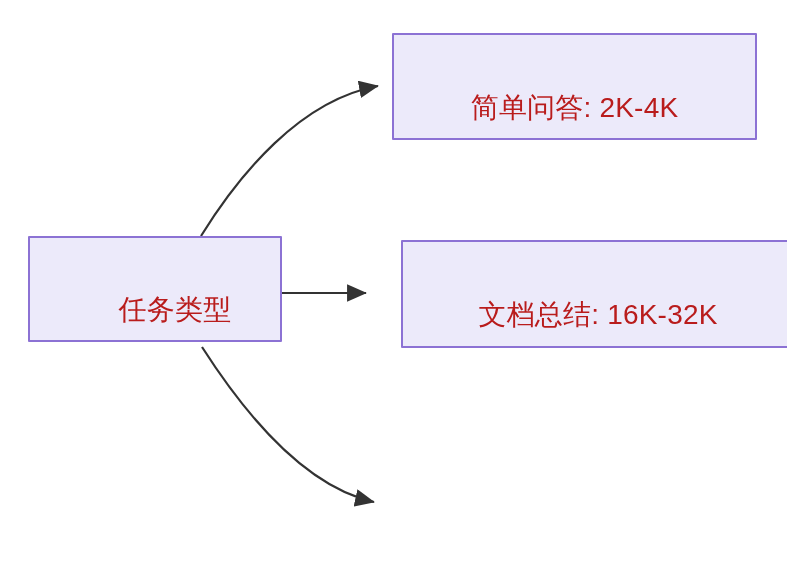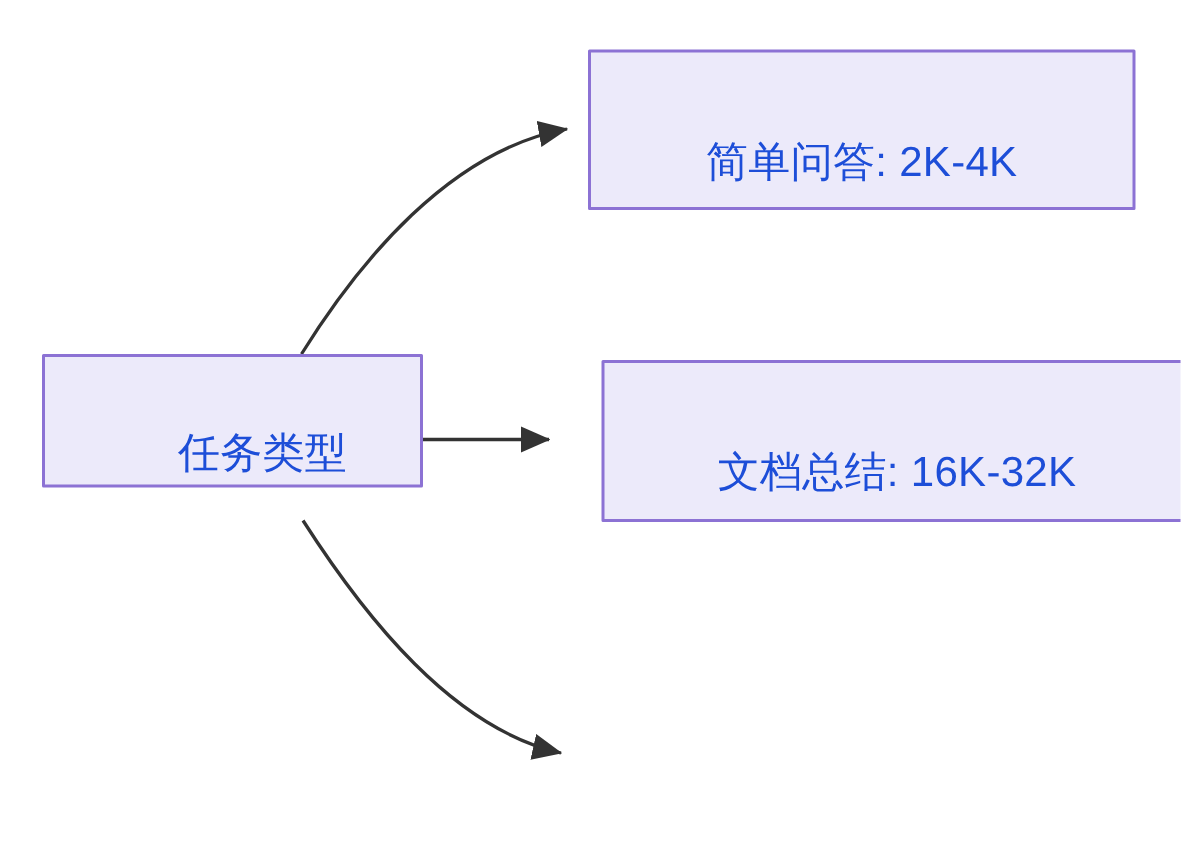--- a/index.html
+++ b/index.html
@@ -34,28 +34,28 @@
     display: flex;
     align-items: center;
     justify-content: center;
     background: #ECEAFA;
     border: 2px solid #8C72D4;
     border-radius: 1px;
   }
   .node-label {
     font-size: 28px;
     line-height: 1.2;
-    color: #1d4ed8;
+    color: #b91c1c;
     letter-spacing: 0.2px;
     white-space: nowrap;
     text-align: center;
     margin-top: 42px;
   }
   
-  #node-root      { left: 28px;  top: 236px; width: 254px; height: 89px; padding-left: 40px; }
+  #node-root      { left: 28px;  top: 236px; width: 254px; height: 106px; padding-left: 40px; }
   #node-simple-qa { left: 392px; top: 33px;  width: 365px; height: 107px; }
   #node-doc-sum   { left: 401px; top: 240px; width: 394px; height: 108px; }
   #node-multi-doc { left: 388px; top: 449px; width: 374px; height: 108px; }
 </style>
 </head>
 <body>
 
 <div id="diagram-canvas">
 
   <svg id="edge-layer" viewBox="0 0 787 572">

